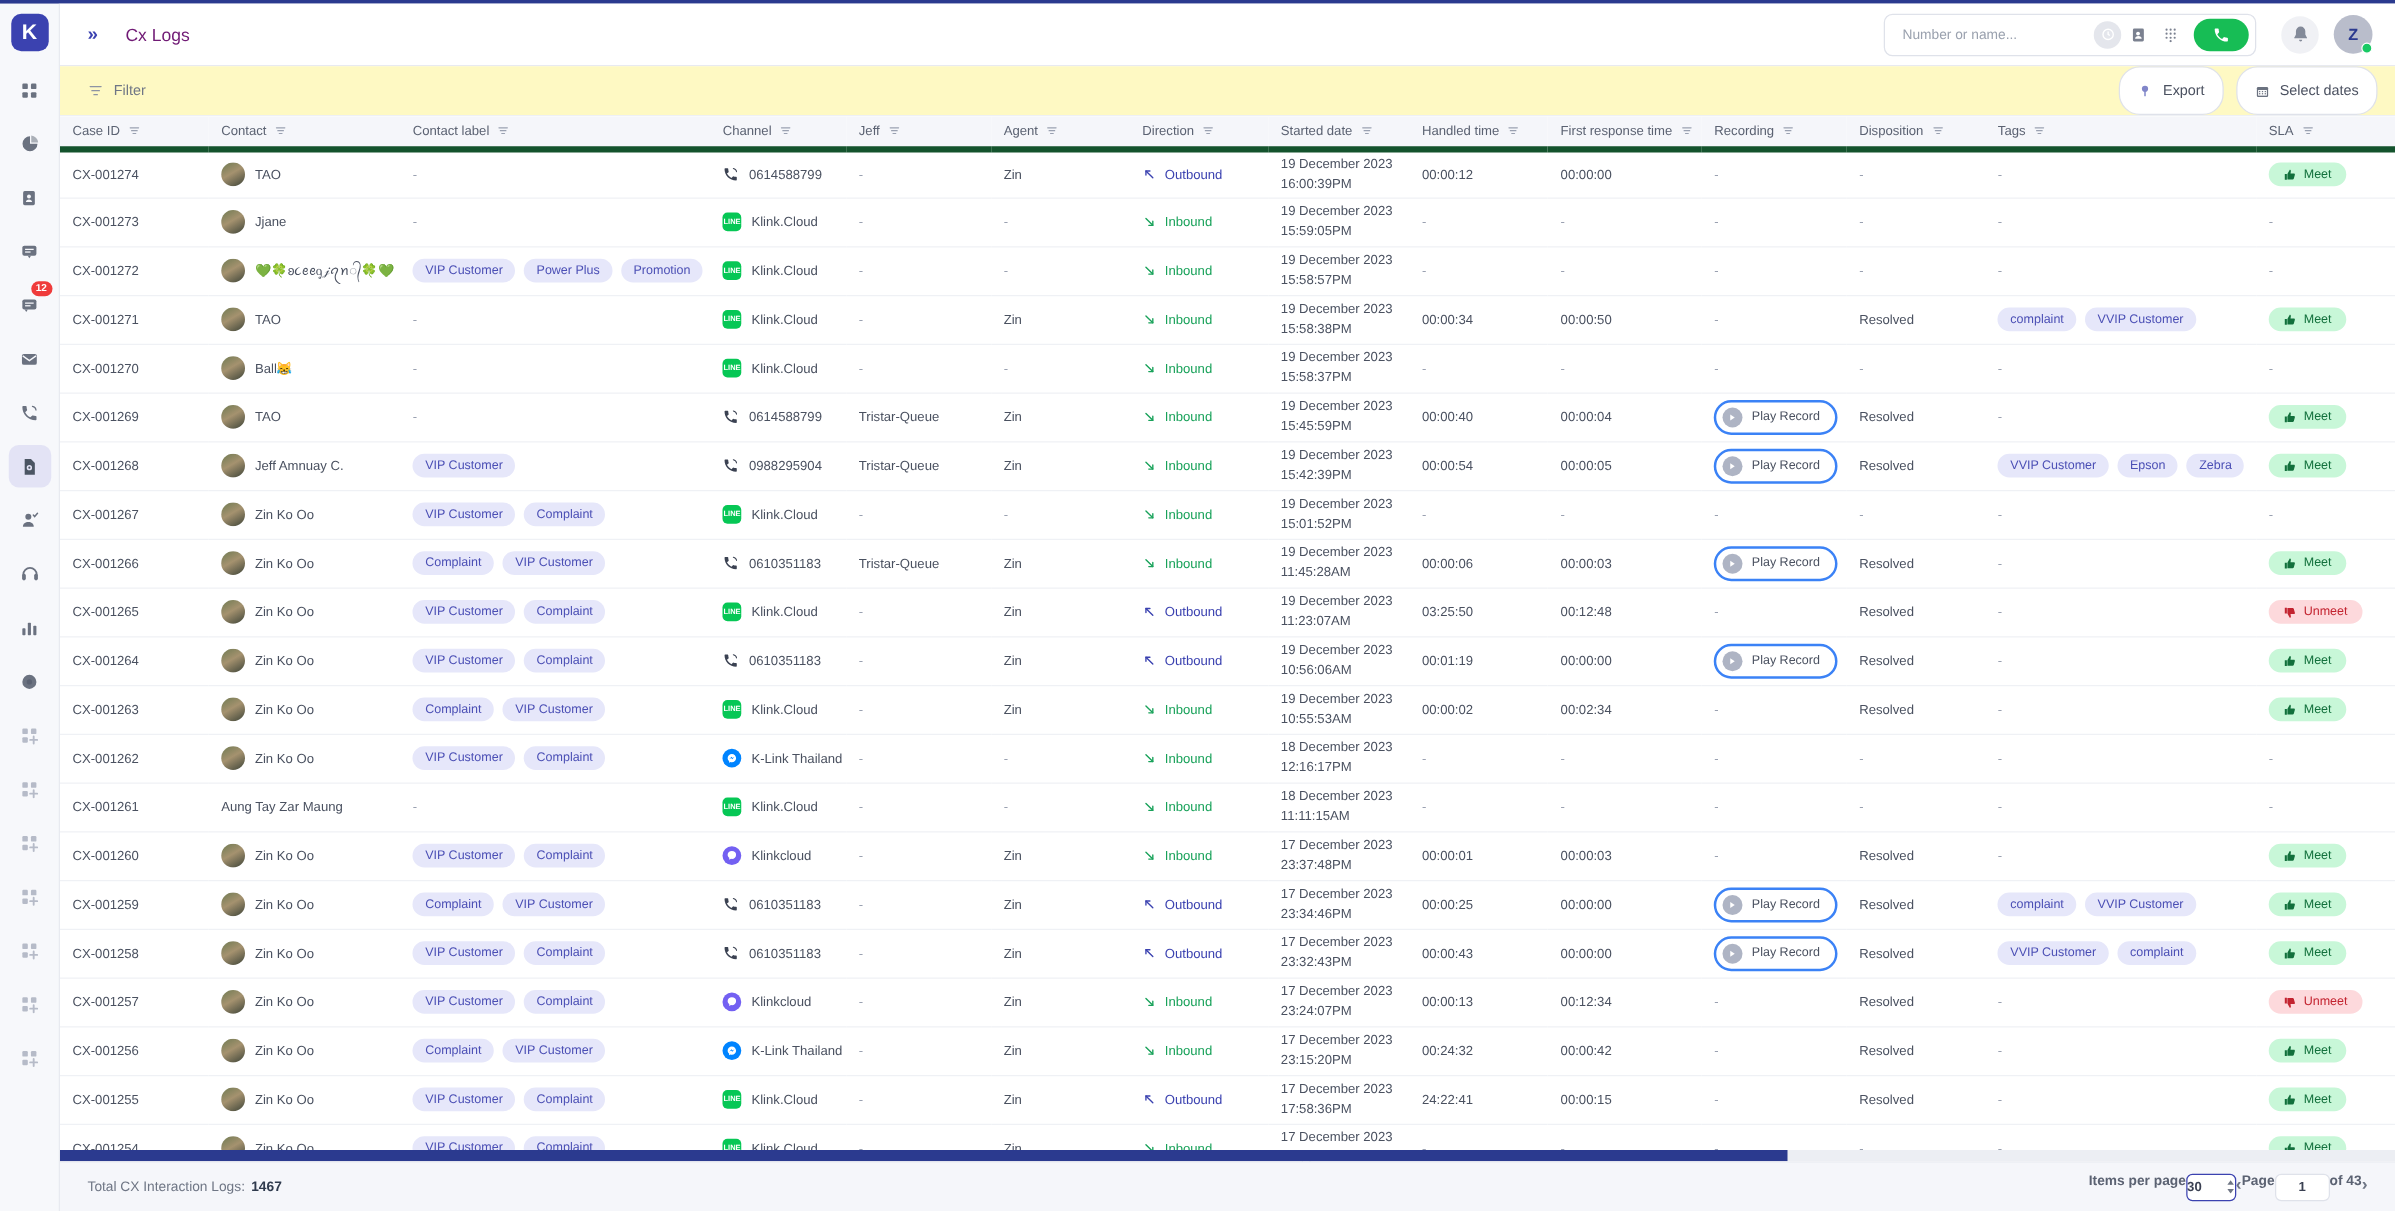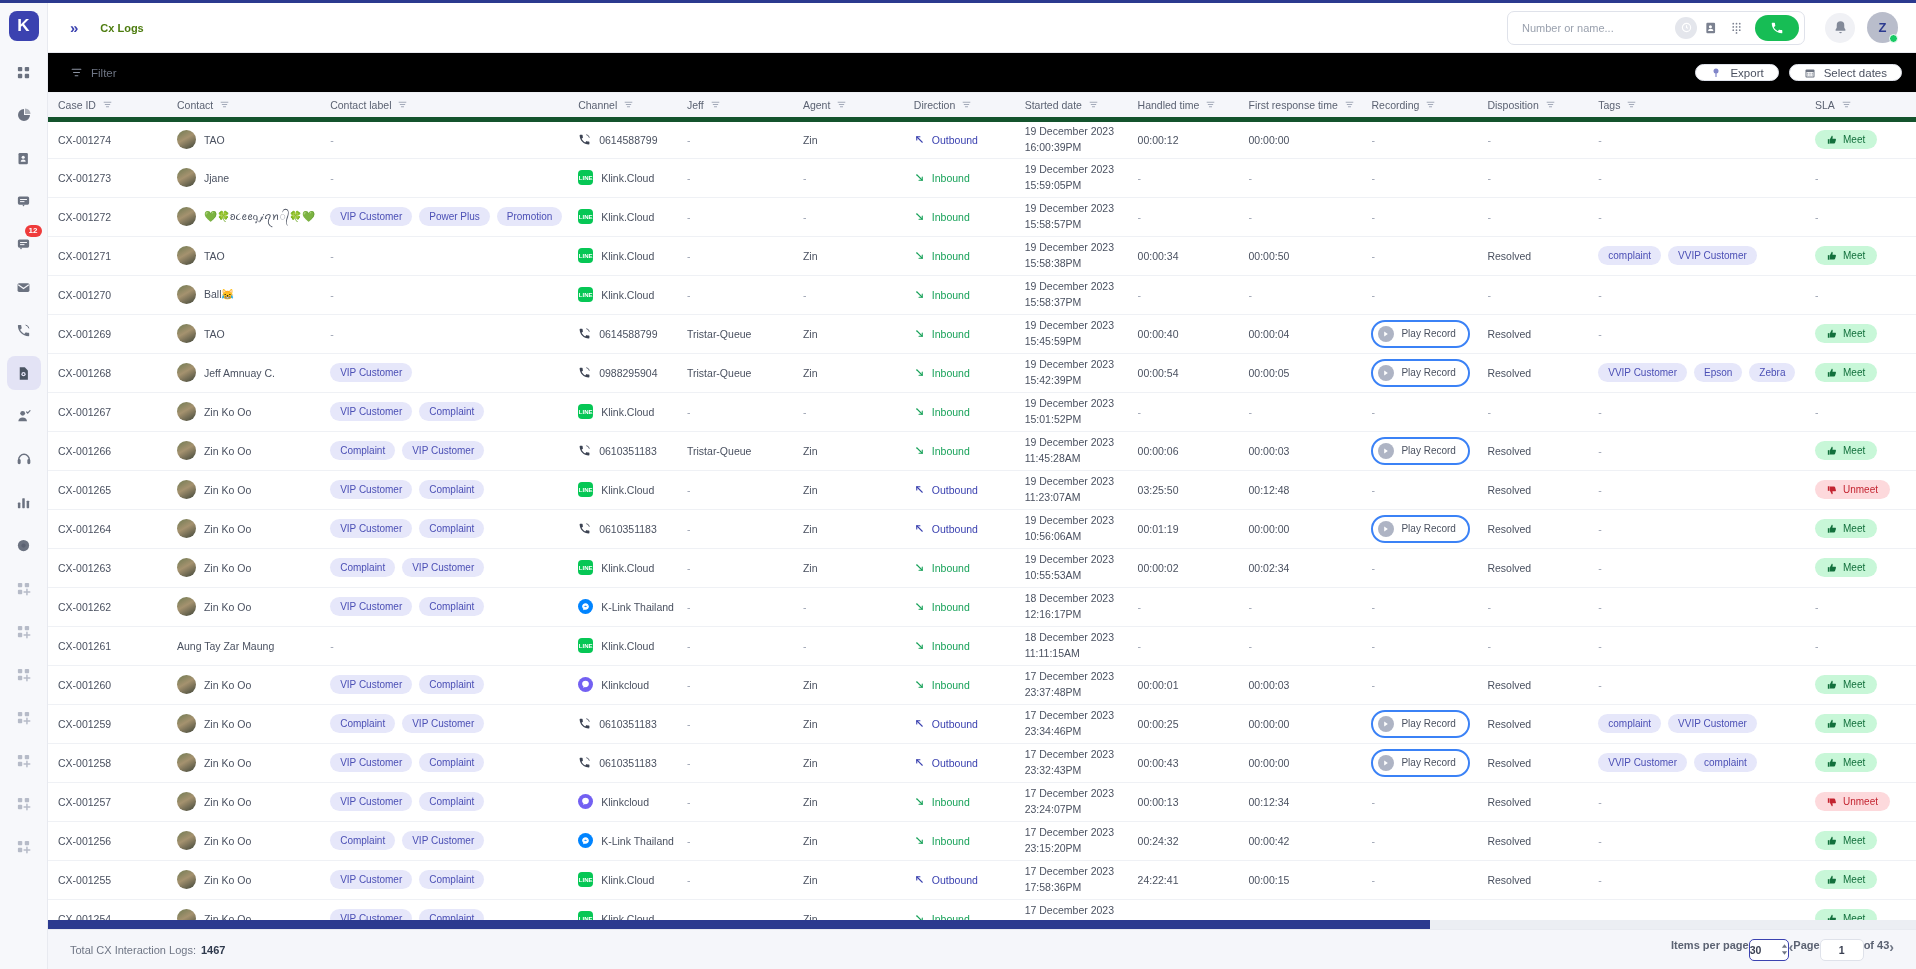--- a/index.html
+++ b/index.html
@@ -49,21 +49,21 @@
   .main { flex: 1 1 auto; min-width: 0; display: flex; flex-direction: column; background: #fff; }
 
   
   .header {
     height: 50px; flex: 0 0 50px;
     border-bottom: 1px solid #e8eaf0;
     display: flex; align-items: center; padding: 0 18px 0 22px;
     background: #fff;
   }
   .expand-icon { color: #3b42b0; font-size: 15px; font-weight: bold; margin-right: 22px; cursor: pointer; }
-  .page-title { font-size: 11px; color: #4d7c0f; font-weight: bold; }
+  .page-title { font-size: 14px; color: #701a75; font-weight: normal; }
   .header-spacer { flex: 1 1 auto; }
   .dialer {
     display: flex; align-items: center; gap: 0;
     border: 1px solid #dfe2ea; border-radius: 7px;
     height: 34px; padding: 0 5px 0 14px; margin-right: 20px;
     min-width: 258px;
   }
   .dialer input {
     border: none; outline: none; font-size: 11px; color: #444;
     width: 150px; background: transparent;
@@ -96,31 +96,31 @@
   .avatar-dot {
     position: absolute; bottom: 0; right: 0;
     width: 9px; height: 9px; border-radius: 50%;
     background: #18c964; border: 1.5px solid #fff;
   }
 
   
   .toolbar {
     height: 40px; flex: 0 0 40px;
     display: flex; align-items: center; padding: 0 14px 0 22px;
-    border-bottom: 1px solid #eef0f4; background: #000000;
+    border-bottom: 1px solid #eef0f4; background: #fef9c3;
   }
   .filter-btn {
     display: flex; align-items: center; gap: 8px;
     color: #6f7685; font-size: 11.5px; cursor: pointer;
   }
   .toolbar-spacer { flex: 1 1 auto; }
   .pill-btn {
     display: flex; align-items: center; gap: 8px;
     border: 1px solid #dfe2ea; border-radius: 17px;
-    height: 17px; padding: 0 14px; font-size: 11.5px; color: #4b5160;
+    height: 39px; padding: 0 14px; font-size: 11.5px; color: #4b5160;
     margin-left: 10px; cursor: pointer; background: #fff;
     white-space: nowrap;
     text-align: right;
   }
 
   
   .table-wrap { flex: 1 1 auto; min-height: 0; position: relative; background: #fff; overflow: hidden; }
   table { border-collapse: collapse; width: 100%; table-layout: fixed; }
   thead th {
     background: #f5f6fa; text-align: left; font-weight: normal;

